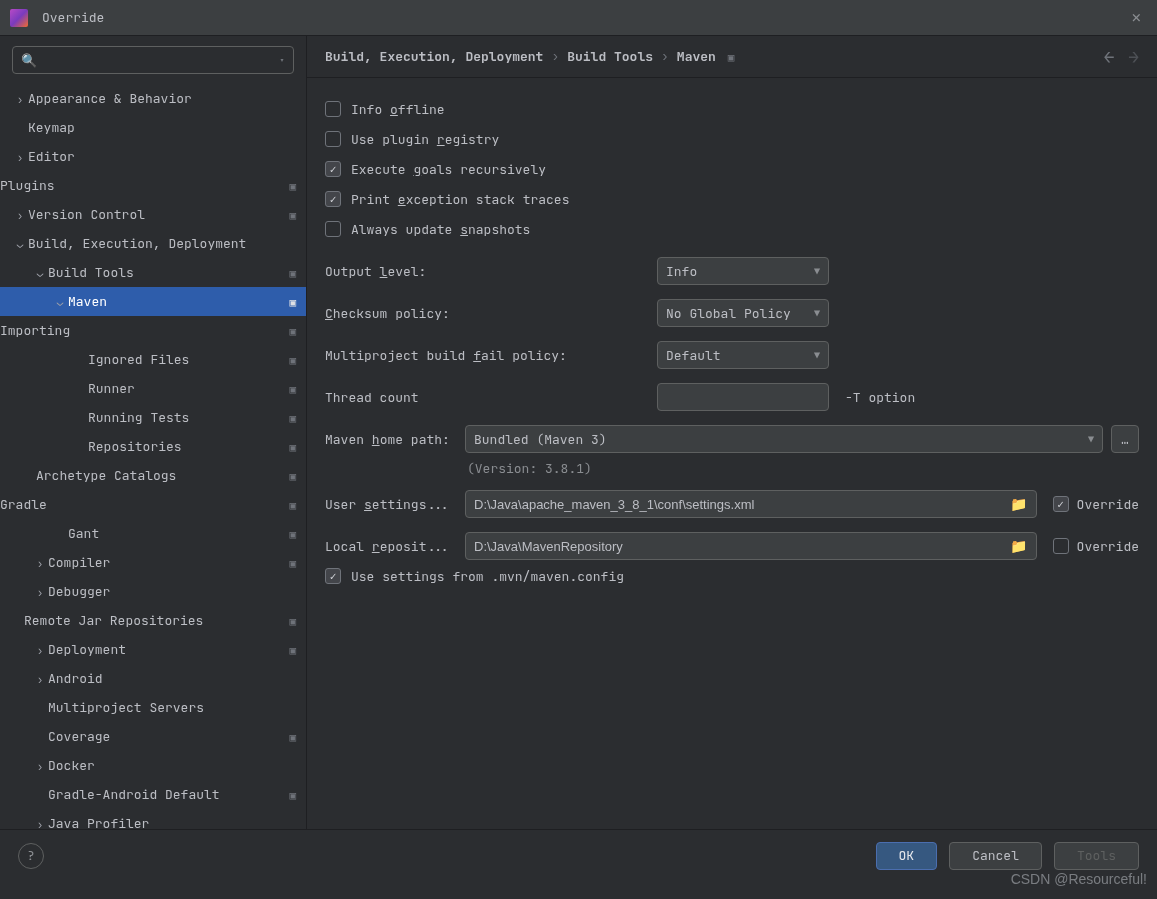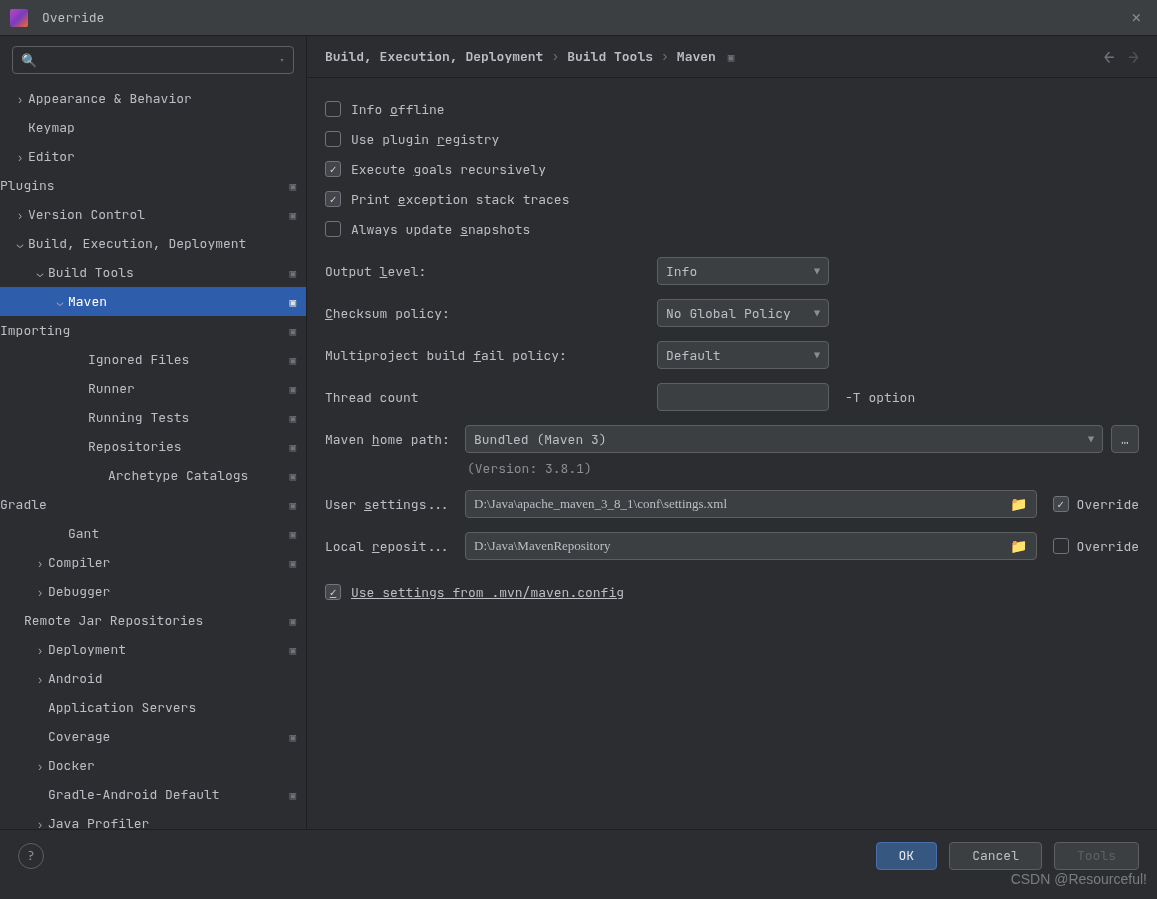--- a/index.html
+++ b/index.html
@@ -159,21 +159,21 @@
   height: 28px;
   background: #3c3f41;
   border: 1px solid #5e6060;
   border-radius: 4px;
   display: flex; align-items: center;
   padding: 0 8px;
   flex: 1;
 }
 .path-input input {
   flex: 1; background: transparent; border: none; outline: none;
-  color: #bcbec4; font-family: Liberation Serif, serif; font-size: 13px;
+  color: #bcbec4; font-family: Liberation Sans, sans-serif; font-size: 13px;
 }
 .browse-icon { color: #6f737a; font-size: 14px; margin-left: 6px; cursor: pointer; }
 .ellipsis-btn {
   width: 28px; height: 28px; margin-left: 8px;
   background: #3c3f41; border: 1px solid #5e6060; border-radius: 4px;
   display: flex; align-items: center; justify-content: center;
   color: #bcbec4; cursor: pointer;
 }
 .hint { color: #8a8d91; font-size: 13px; margin-left: 142px; margin-top: 6px; }
 .suffix { color: #bcbec4; margin-left: 16px; }
@@ -296,21 +296,21 @@
         <div class="tree-row" style="padding-left: 88px;">
           <span class="tree-arrow" style="margin-left: -16px;"></span>
           <span class="tree-label">Running Tests</span>
           <span class="tree-mod-icon">▣</span>
         </div>
         <div class="tree-row" style="padding-left: 88px;">
           <span class="tree-arrow" style="margin-left: -16px;"></span>
           <span class="tree-label">Repositories</span>
           <span class="tree-mod-icon">▣</span>
         </div>
-        <div class="tree-row" style="padding-left: 108px;">
+        <div class="tree-row" style="padding-left: 36px;">
           <span class="tree-arrow" style="margin-left: -16px;"></span>
           <span class="tree-label">Archetype Catalogs</span>
           <span class="tree-mod-icon">▣</span>
         </div>
         <div class="tree-row" style="">
           <span class="tree-arrow" style="margin-left: -16px;"></span>
           <span class="tree-label">Gradle</span>
           <span class="tree-mod-icon">▣</span>
         </div>
         <div class="tree-row" style="padding-left: 68px;">
@@ -336,21 +336,21 @@
           <span class="tree-arrow" style="margin-left: -16px;">›</span>
           <span class="tree-label">Deployment</span>
           <span class="tree-mod-icon">▣</span>
         </div>
         <div class="tree-row" style="padding-left: 48px;">
           <span class="tree-arrow" style="margin-left: -16px;">›</span>
           <span class="tree-label">Android</span>
         </div>
         <div class="tree-row" style="padding-left: 48px;">
           <span class="tree-arrow" style="margin-left: -16px;"></span>
-          <span class="tree-label">Application Servers</span>
+          <span class="tree-label">Multiproject Servers</span>
         </div>
         <div class="tree-row" style="padding-left: 48px;">
           <span class="tree-arrow" style="margin-left: -16px;"></span>
           <span class="tree-label">Coverage</span>
           <span class="tree-mod-icon">▣</span>
         </div>
         <div class="tree-row" style="padding-left: 48px;">
           <span class="tree-arrow" style="margin-left: -16px;">›</span>
           <span class="tree-label">Docker</span>
         </div>
@@ -459,21 +459,21 @@
         <div class="path-input">
           <input value="D:\Java\MavenRepository" style="">
           <span class="browse-icon">📁</span>
         </div>
         <div class="override-box">
           <div class="checkbox"></div>
           <span>Override</span>
         </div>
       </div>
 
-      <div class="checkbox-row" style="margin-top:16px;text-decoration:underline;">
+      <div class="checkbox-row" style="margin-top:0;">
         <div class="checkbox checked"></div>
         <span>Use settings from .mvn/maven.config</span>
       </div>
     </div>
   </div>
 </div>
 
 <div class="bottom-bar">
   <div class="help-btn">?</div>
   <div class="spacer"></div>

